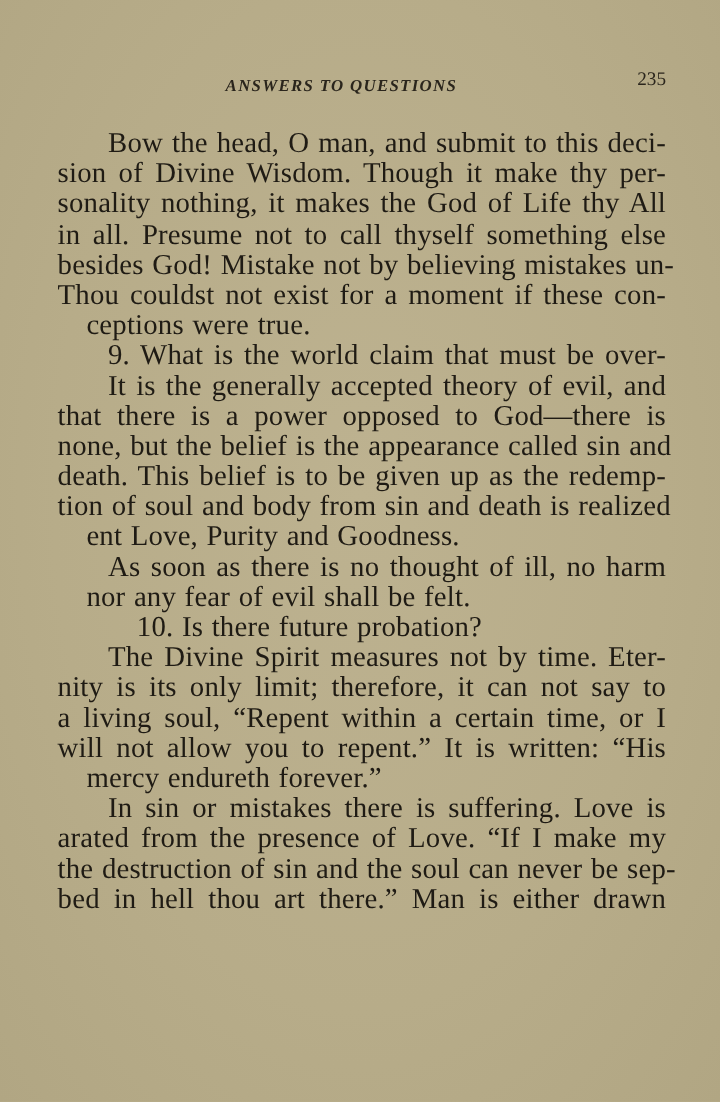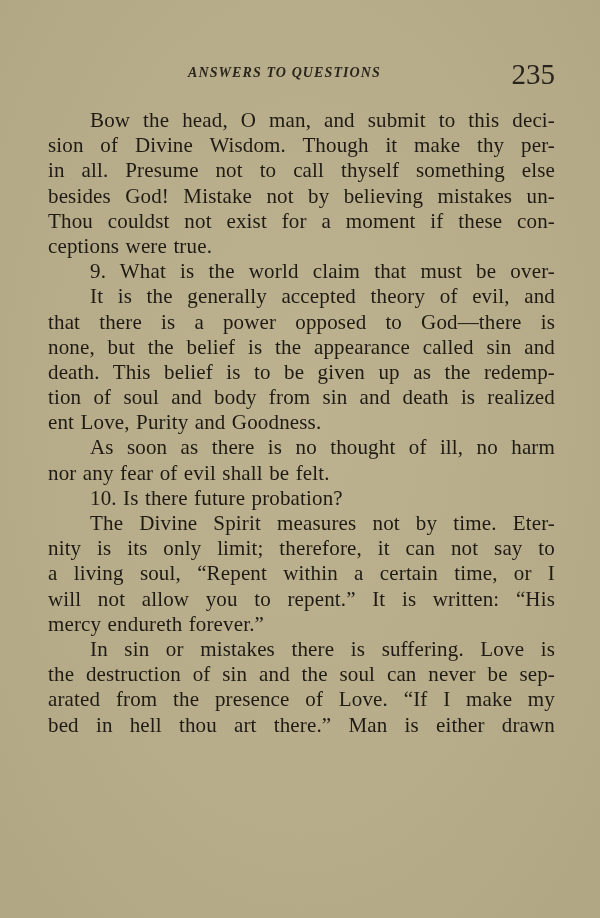--- a/index.html
+++ b/index.html
@@ -38,76 +38,78 @@
       font-weight: bold;
       letter-spacing: 1.1px;
       color: #2a251c;
       font-style: italic;
     }
     .page-number {
       position: absolute;
       right: 0;
       top: 0;
       font-family: "Liberation Serif", "DejaVu Serif", serif;
-      font-size: 29px;
+      font-size: 16px;
       color: #2a251c;
     }
     .body-text {
       position: absolute;
       top: 108px;
       left: 0;
       width: 507px;
     }
     .line {
       display: block;
       height: 25.2px;
       line-height: 25.2px;
       font-family: "Liberation Serif", "DejaVu Serif", serif;
-      font-size: 21px;
+      font-size: 24px;
       white-space: nowrap;
       text-align: justify;
       text-align-last: justify;
       letter-spacing: 0.15px;
       word-spacing: 1px;
     }
     .line.last {
       text-align-last: left;
+      margin-left: 24px;
     }
     .line.indent {
       padding-left: 42px;
     }
   </style>
 </head>
 <body>
 
 <div class="page">
   <div class="running-head">
     <span class="head-title">ANSWERS TO QUESTIONS</span>
     <span class="page-number">235</span>
   </div>
   <div class="body-text" id="body-text">
       <span class="line indent">Bow the head, O man, and submit to this deci-</span>
       <span class="line">sion of Divine Wisdom.  Though it make thy per-</span>
+      <span class="line">sonality nothing, it makes the God of Life thy All</span>
       <span class="line">in all.  Presume not to call thyself something else</span>
       <span class="line">besides God!  Mistake not by believing mistakes un-</span>
       <span class="line">Thou couldst not exist for a moment if these con-</span>
       <span class="line last">ceptions were true.</span>
       <span class="line indent">9.  What is the world claim that must be over-</span>
       <span class="line indent">It is the generally accepted theory of evil, and</span>
       <span class="line">that there is a power opposed to God—there is</span>
       <span class="line">none, but the belief is the appearance called sin and</span>
       <span class="line">death.  This belief is to be given up as the redemp-</span>
       <span class="line">tion of soul and body from sin and death is realized</span>
       <span class="line last">ent Love, Purity and Goodness.</span>
       <span class="line indent">As soon as there is no thought of ill, no harm</span>
       <span class="line last">nor any fear of evil shall be felt.</span>
       <span class="line indent last">10.  Is there future probation?</span>
       <span class="line indent">The Divine Spirit measures not by time.  Eter-</span>
       <span class="line">nity is its only limit; therefore, it can not say to</span>
       <span class="line">a living soul, “Repent within a certain time, or I</span>
       <span class="line">will not allow you to repent.”  It is written:  “His</span>
       <span class="line last">mercy endureth forever.”</span>
       <span class="line indent">In sin or mistakes there is suffering.  Love is</span>
+      <span class="line">arated from the presence of Love.  “If I make my</span>
       <span class="line">the destruction of sin and the soul can never be sep-</span>
-      <span class="line">arated from the presence of Love.  “If I make my</span>
       <span class="line">bed in hell thou art there.”  Man is either drawn</span>
     </div>
 </div>
 
 </body></html>

